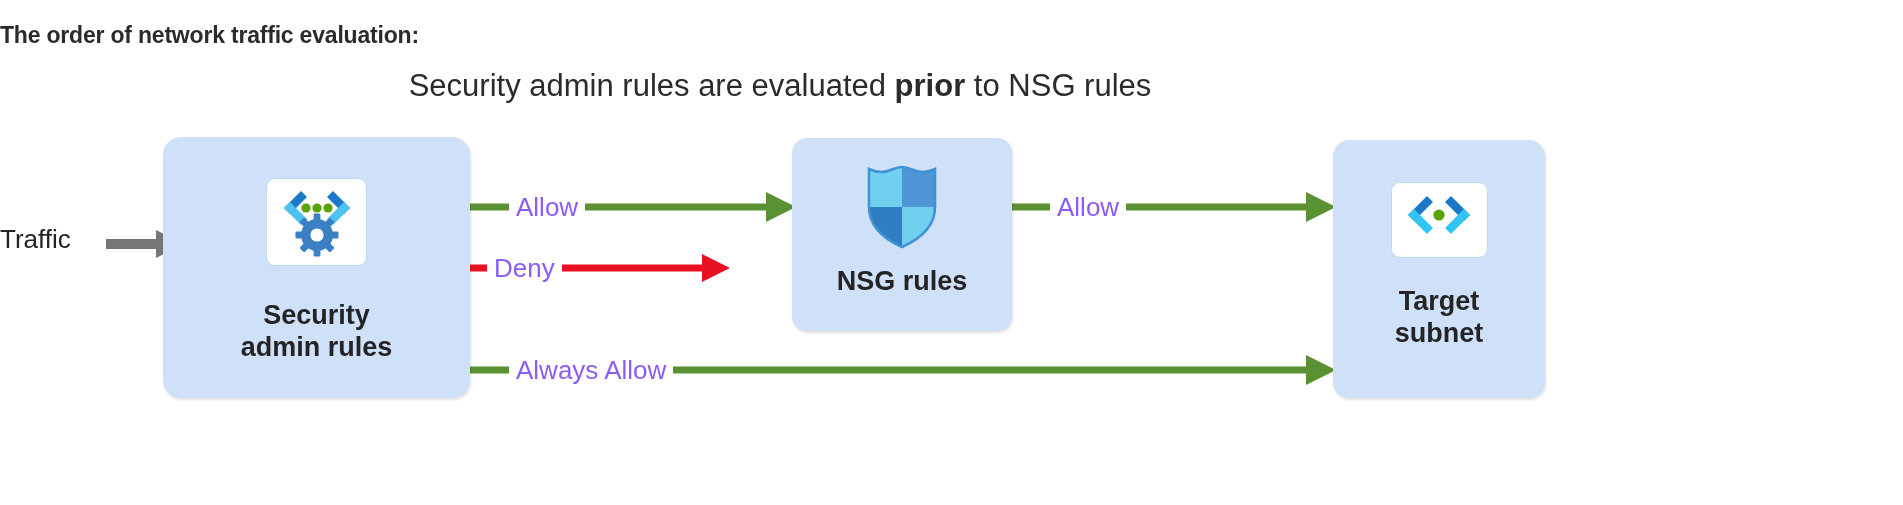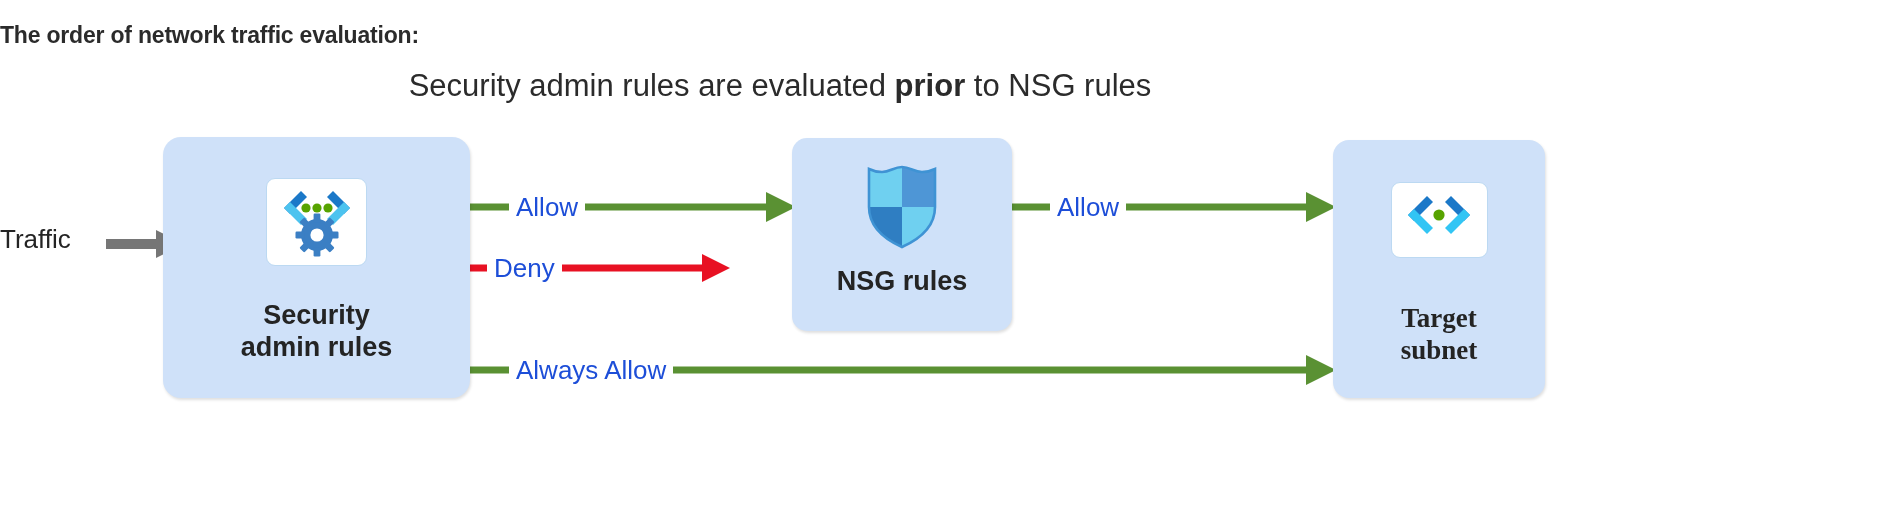--- a/index.html
+++ b/index.html
@@ -90,21 +90,21 @@
 
   
   #node-target {
     left: 1333px;
     top: 140px;
     width: 212px;
     height: 258px;
     padding-top: 42px;
     border-radius: 16px;
   }
-  #node-target .node-label { margin-top: 45px; font-family: Liberation Serif, serif; }
+  #node-target .node-label { margin-top: 28px; }
 
   
   .icon-card {
     background: #ffffff;
     border: 1px solid #bcd9f2;
     border-radius: 9px;
     display: flex;
     align-items: center;
     justify-content: center;
   }
@@ -124,21 +124,21 @@
   .gray-arrow {
     position: absolute;
     left: 106px;
     top: 228px;
   }
 
   
   .flow-label {
     position: absolute;
     font-size: 26px;
-    color: #1d4ed8;
+    color: #8b5cf6;
     white-space: nowrap;
     background: #ffffff;
     padding: 0 7px;
   }
   #label-allow1     { left: 509px;  top: 192px; }
   #label-deny       { left: 487px;  top: 253px; text-align: center; }
   #label-allow2     { left: 1050px; top: 192px; }
   #label-always     { left: 509px;  top: 355px; }
 
   

